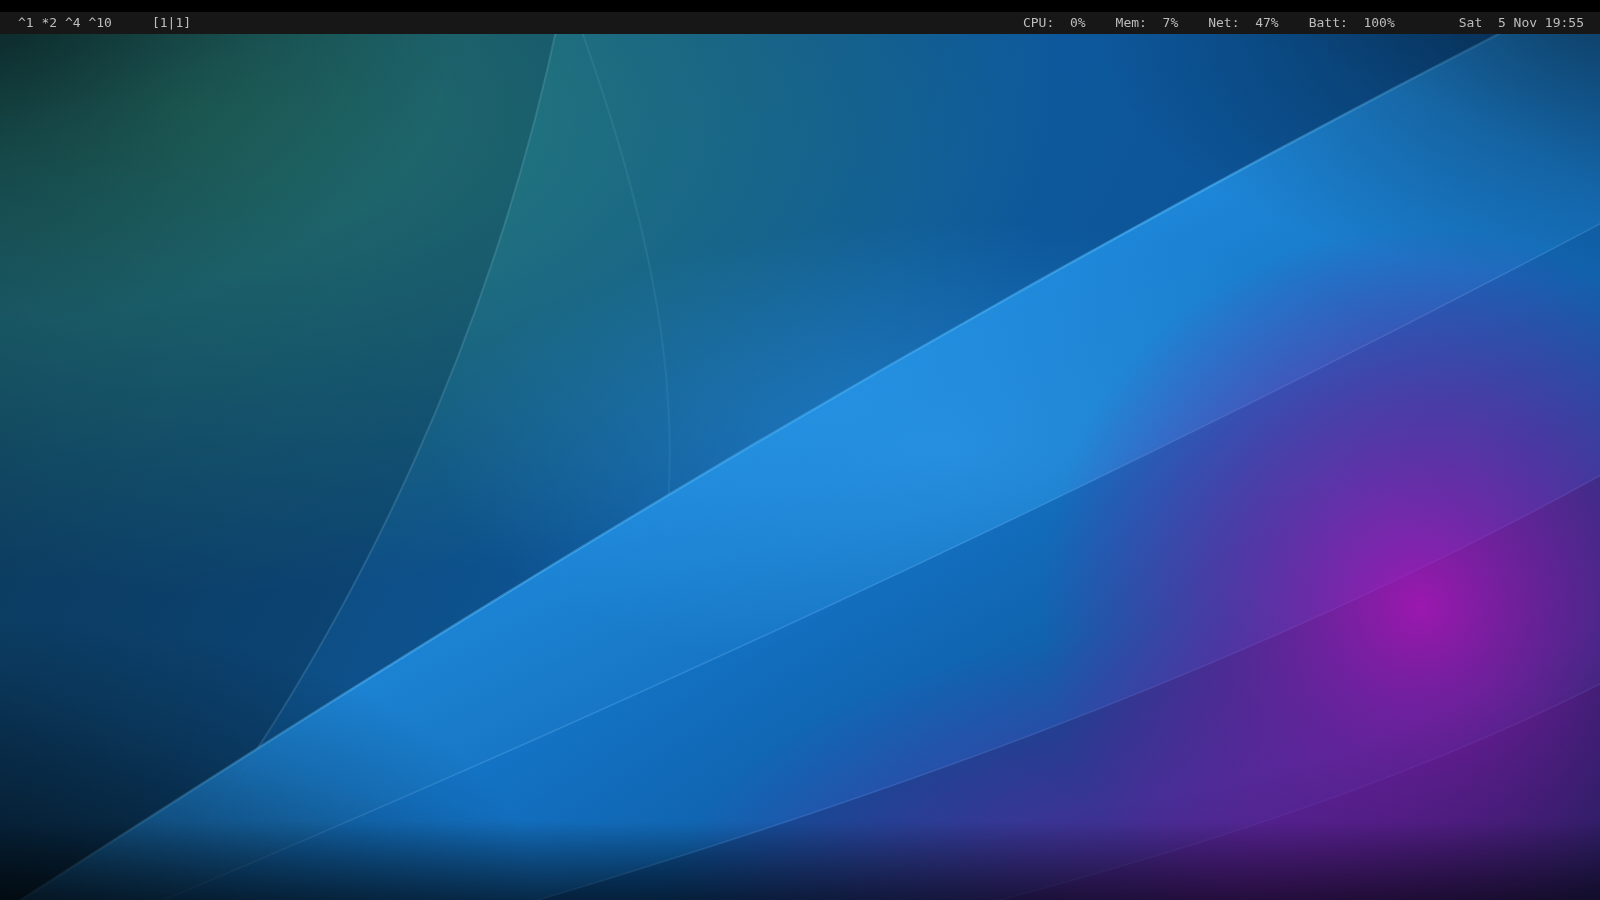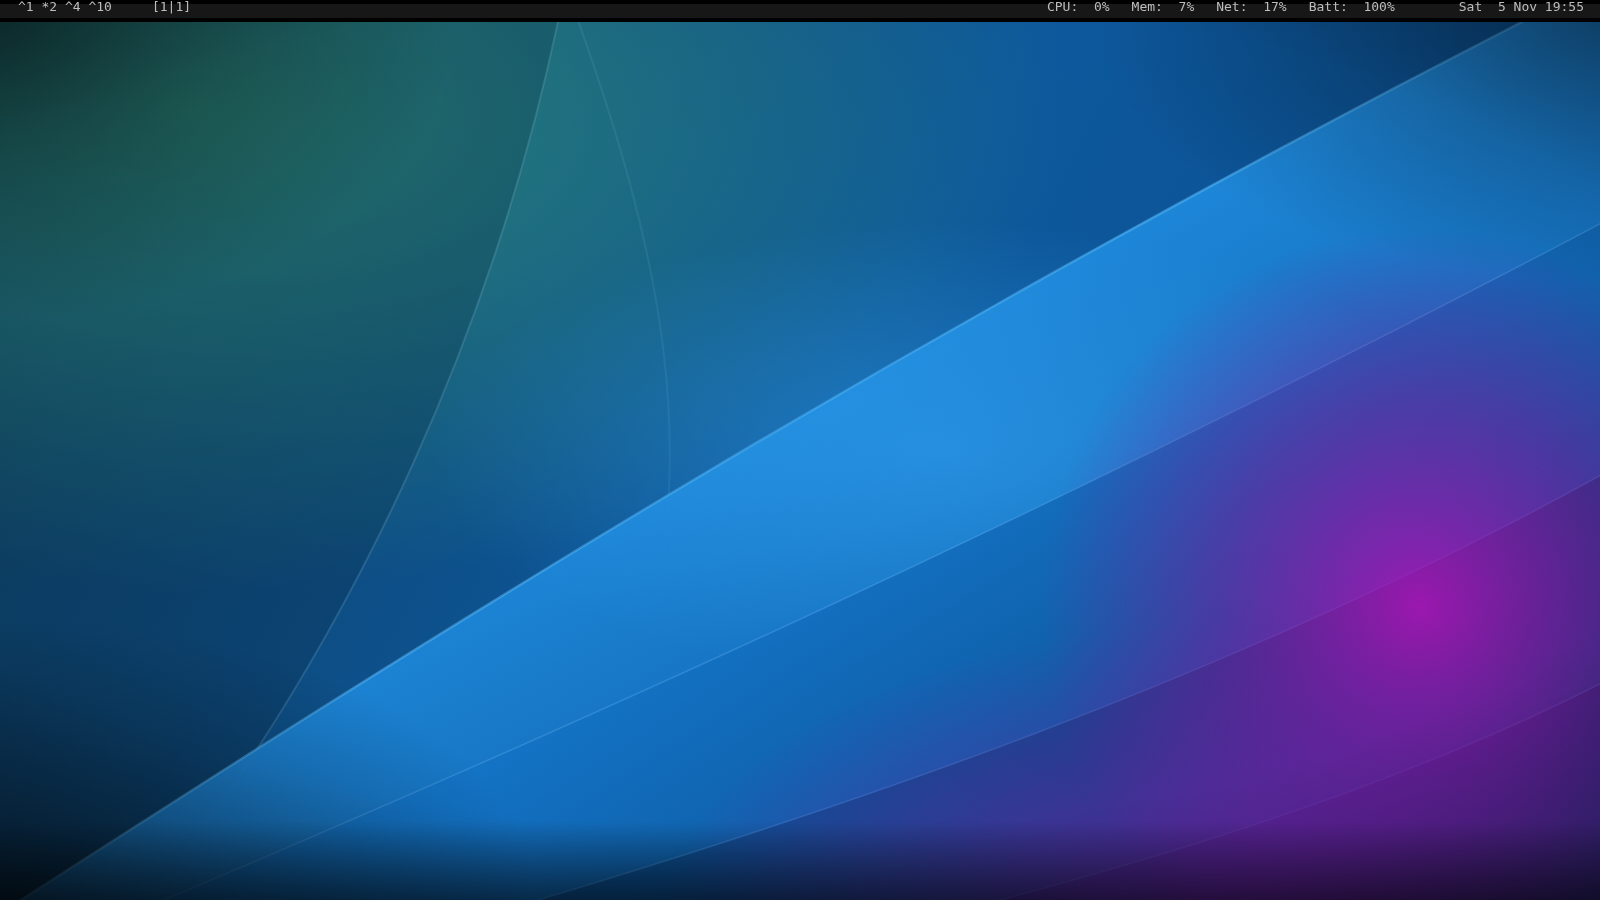--- a/index.html
+++ b/index.html
@@ -5,33 +5,33 @@
   :root{
     --bar-bg:#171717;
     --bar-fg:#bdbdbd;
   }
   *{margin:0;padding:0;box-sizing:border-box;}
   html,body{width:1600px;height:900px;overflow:hidden;background:#000;}
   body{font-family:"DejaVu Sans Mono","Liberation Mono",monospace;}
 
   
   .statusbar{
-    position:absolute;top:4px;left:0;width:1600px;height:14px;
+    position:absolute;top:12px;left:0;width:1600px;height:22px;
     background:var(--bar-bg);
     color:var(--bar-fg);
     font-size:13px;line-height:22px;
-    display:flex;justify-content:space-between;align-items:flex-end;
+    display:flex;justify-content:space-between;align-items:center;
     padding:0 16px 0 18px;
     z-index:10;
   }
   .statusbar span{white-space:pre;}
   .bar-left{display:flex;align-items:center;}
   .bar-left .layout{margin-left:40px;}
   .bar-right{display:flex;align-items:center;}
-  .bar-right .seg{margin-left:22px;}
+  .bar-right .seg{margin-left:30px;}
   .bar-right .seg:first-child{margin-left:16px;}
   .bar-right .clock{margin-left:64px;}
 
   
   .desktop{
     position:absolute;top:22px;left:0;width:1600px;height:878px;
     background:#0a2c4e;
     overflow:hidden;
   }
   .desktop svg{position:absolute;top:0;left:0;width:100%;height:100%;display:block;}
@@ -50,21 +50,21 @@
 <body>
 
 <div class="statusbar">
   <div class="bar-left">
     <span class="tags">^1 *2 ^4 ^10</span>
     <span class="layout">[1|1]</span>
   </div>
   <div class="bar-right">
     <span class="seg">CPU:  0%</span>
     <span class="seg">Mem:  7%</span>
-    <span class="seg">Net:  17%</span>
+    <span class="seg">Net:  47%</span>
     <span class="seg">Batt:  100%</span>
     <span class="clock">Sat  5 Nov 19:55</span>
   </div>
 </div>
 
 <div class="desktop">
   <svg viewBox="0 0 1600 878" preserveAspectRatio="none" aria-hidden="true">
     <defs>
       <linearGradient id="gBase" x1="0" y1="0" x2="1600" y2="878" gradientUnits="userSpaceOnUse">
         <stop offset="0" stop-color="#0e3d5e"></stop>

